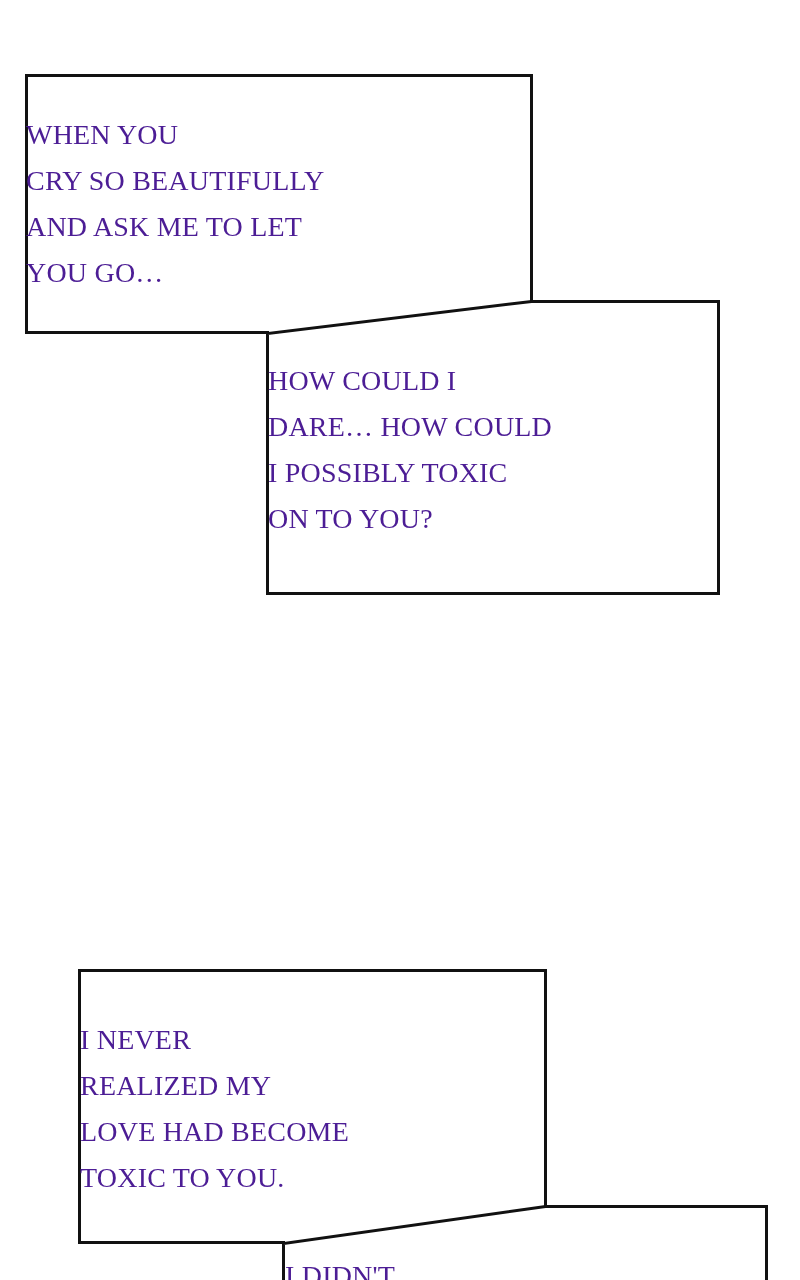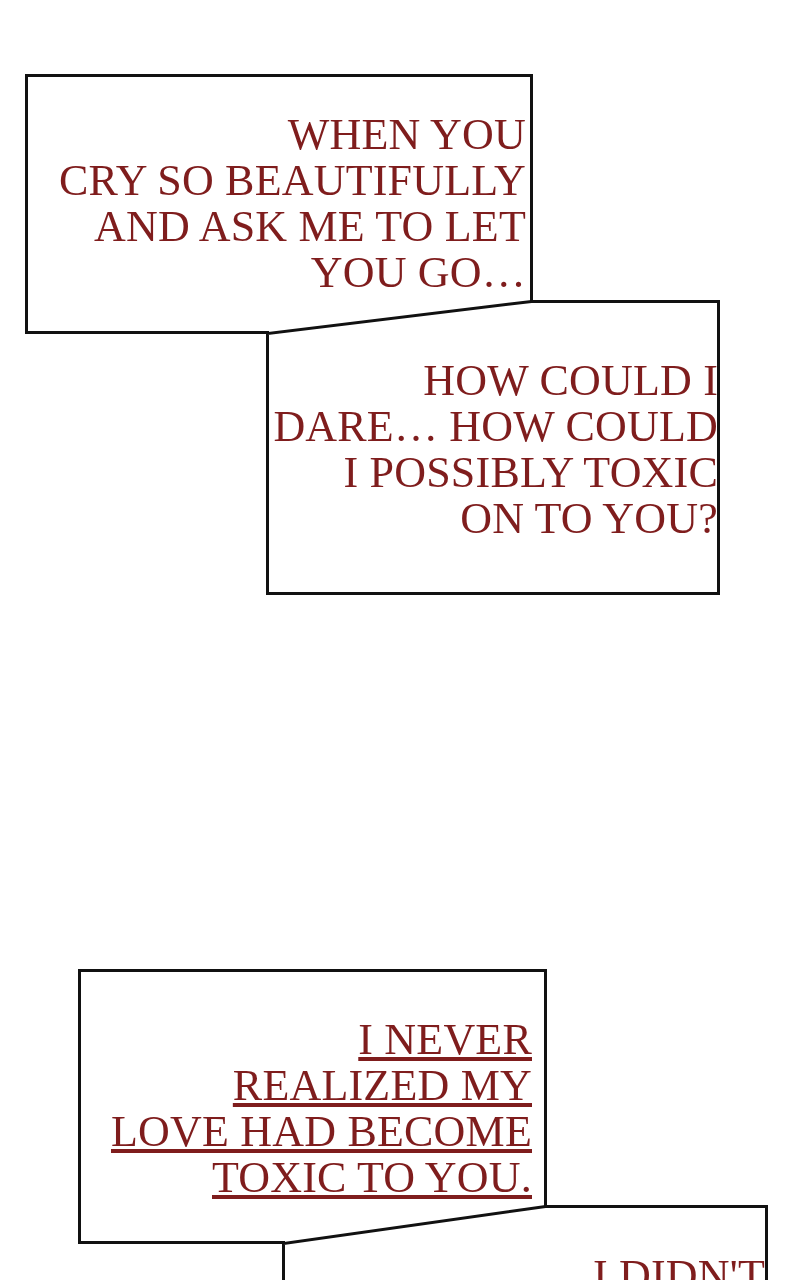--- a/index.html
+++ b/index.html
@@ -32,45 +32,44 @@
     top: 0;
     left: 0;
     width: 800px;
     height: 1280px;
     pointer-events: none;
   }
 
   
   .balloon-text {
     position: absolute;
-    text-align: right;
-    color: #7f1d1d;
+    text-align: left;
+    color: #4c1d95;
     font-family: "Liberation Serif", "DejaVu Serif", serif;
-    font-size: 44px;
+    font-size: 28px;
     line-height: 46px;
     letter-spacing: 0.2px;
     white-space: pre-line;
     font-weight: 400;
   }
 
   #text-bubble-1 {
     left: 26px;
     top: 112px;
     width: 500px;
   }
   #text-bubble-2 {
     left: 268px;
     top: 358px;
     width: 450px;
   }
   #text-bubble-3 {
-    left: 68px;
+    left: 80px;
     top: 1017px;
     width: 464px;
-    text-decoration: underline;
   }
   #text-bubble-4 {
     left: 285px;
     top: 1253px;
     width: 480px;
   }
 </style>
 </head>
 <body>
 

